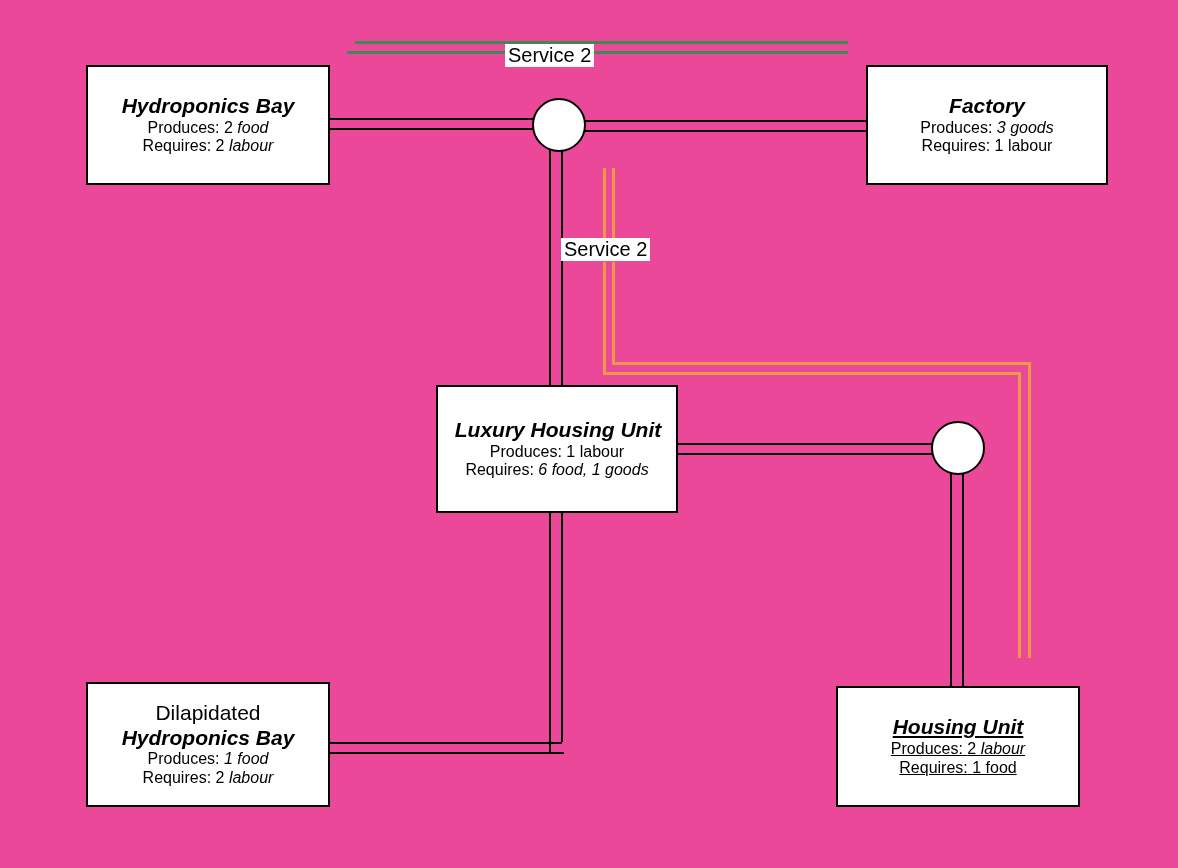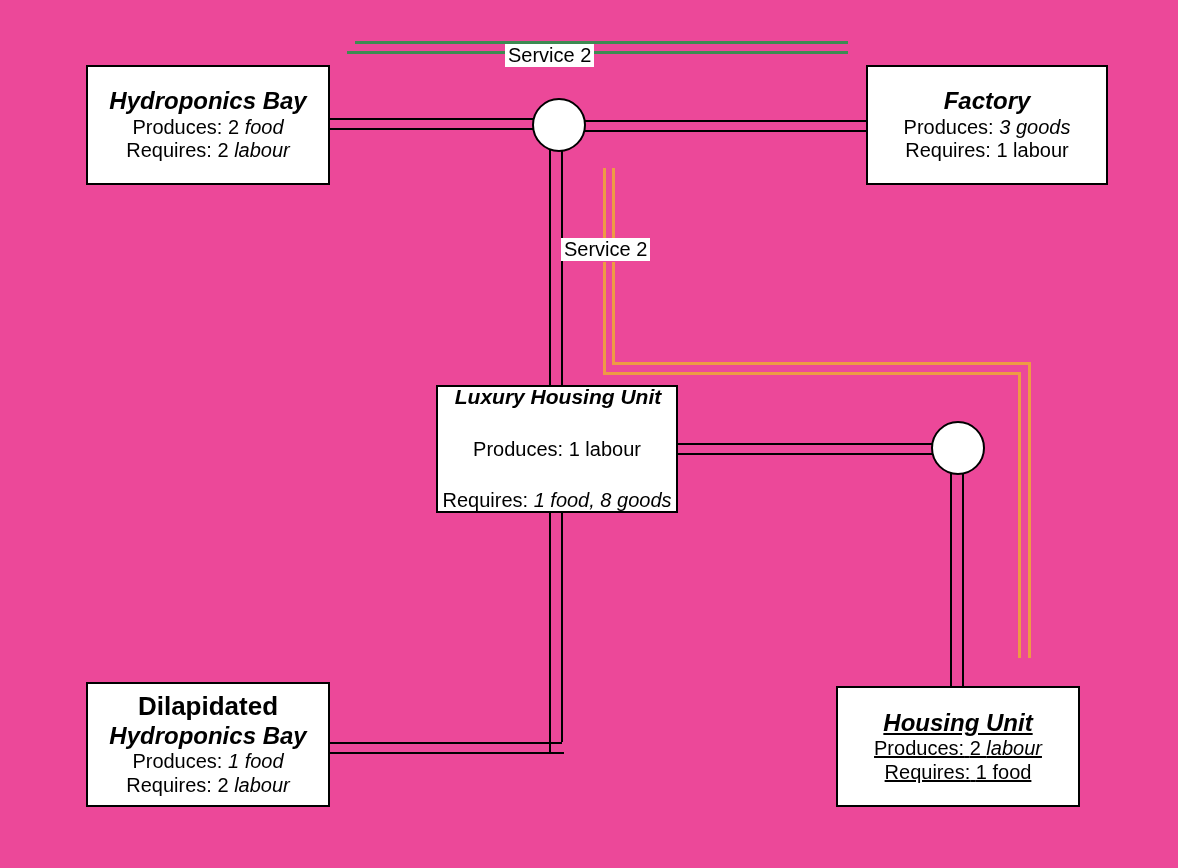--- a/index.html
+++ b/index.html
@@ -29,44 +29,44 @@
     display: flex;
     flex-direction: column;
     align-items: center;
     justify-content: center;
     text-align: center;
     line-height: 1.18;
   }
   .node .title {
     font-weight: bold;
     font-style: italic;
-    font-size: 24px;
+    font-size: 21px;
     white-space: nowrap;
     color: #000;
   }
   .node .title-plain {
-    font-weight: bold;
+    font-weight: normal;
     font-style: normal;
-    font-size: 26px;
+    font-size: 21px;
     white-space: nowrap;
     color: #000;
   }
   .node .line {
-    font-size: 20px;
+    font-size: 16px;
     color: #000;
     white-space: normal;
   }
   .node .line .em {
     font-style: italic;
   }
 
   
   #node-hydroponics-bay   { left: 86px;  top: 65px;  width: 244px; height: 120px; }
   #node-factory           { left: 866px; top: 65px;  width: 242px; height: 120px; }
-  #node-luxury-housing    { left: 436px; top: 385px; width: 242px; height: 128px; gap: 28px; }
+  #node-luxury-housing    { left: 436px; top: 385px; width: 242px; height: 128px; }
   #node-dilapidated-bay   { left: 86px;  top: 682px; width: 244px; height: 125px; }
   #node-housing-unit      { left: 836px; top: 686px; width: 244px; height: 121px; text-decoration: underline; }
 
   #node-luxury-housing .title {
     font-size: 21px;
     transform: translateX(1px);
   }
 
   
   .junction {
@@ -162,21 +162,21 @@
 
   <div class="node" id="node-factory">
     <div class="title">Factory</div>
     <div class="line"><span>Produces:</span> <span></span><span class="em">3 goods</span></div>
     <div class="line"><span>Requires:</span> <span>1 labour</span><span class="em"></span></div>
   </div>
 
   <div class="node" id="node-luxury-housing">
     <div class="title">Luxury Housing Unit</div>
     <div class="line"><span>Produces:</span> <span>1 labour</span><span class="em"></span></div>
-    <div class="line"><span>Requires:</span> <span></span><span class="em">1 food, 8 goods</span></div>
+    <div class="line"><span>Requires:</span> <span></span><span class="em">6 food, 1 goods</span></div>
   </div>
 
   <div class="node" id="node-dilapidated-bay">
     <div class="title-plain">Dilapidated</div>
     <div class="title">Hydroponics Bay</div>
     <div class="line"><span>Produces:</span> <span></span><span class="em">1 food</span></div>
     <div class="line"><span>Requires:</span> <span>2 </span><span class="em">labour</span></div>
   </div>
 
   <div class="node" id="node-housing-unit">

